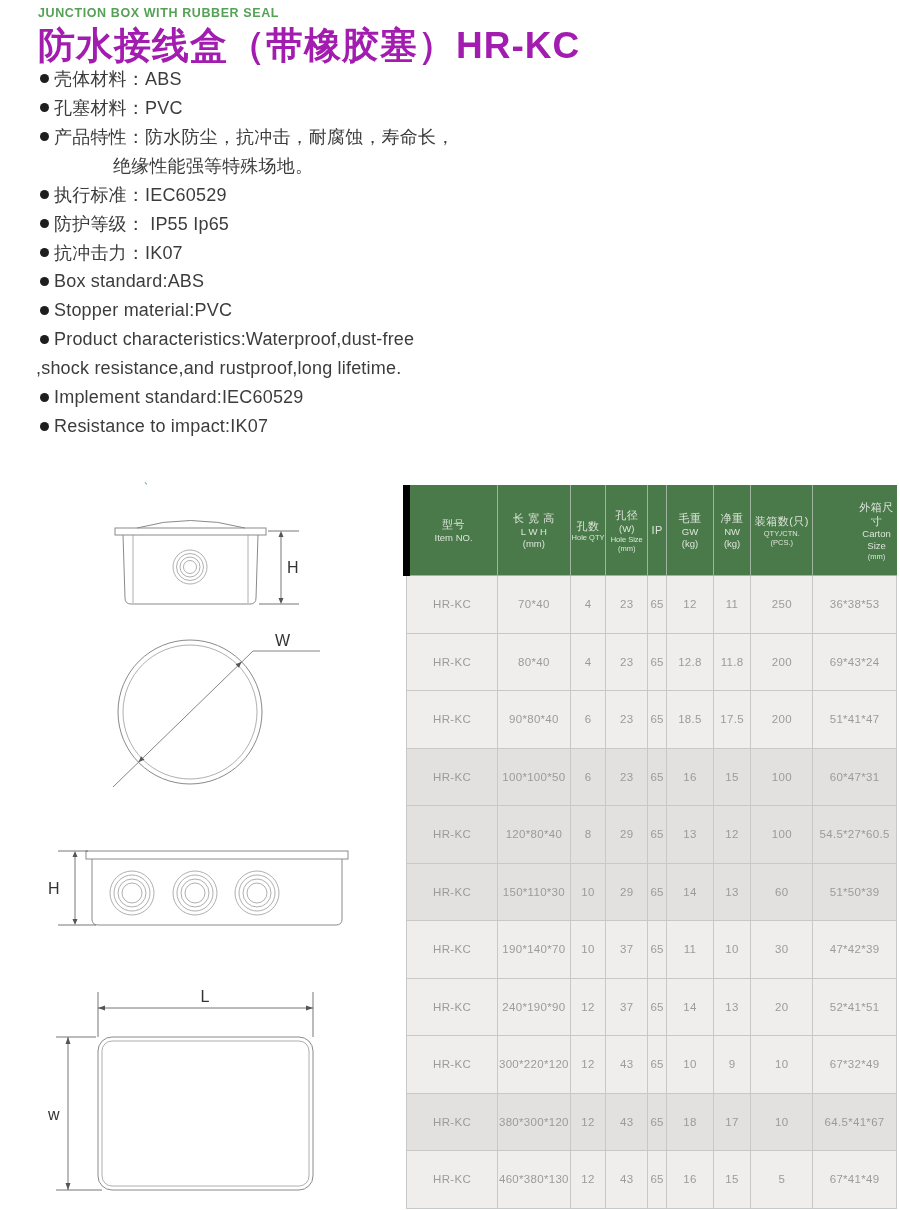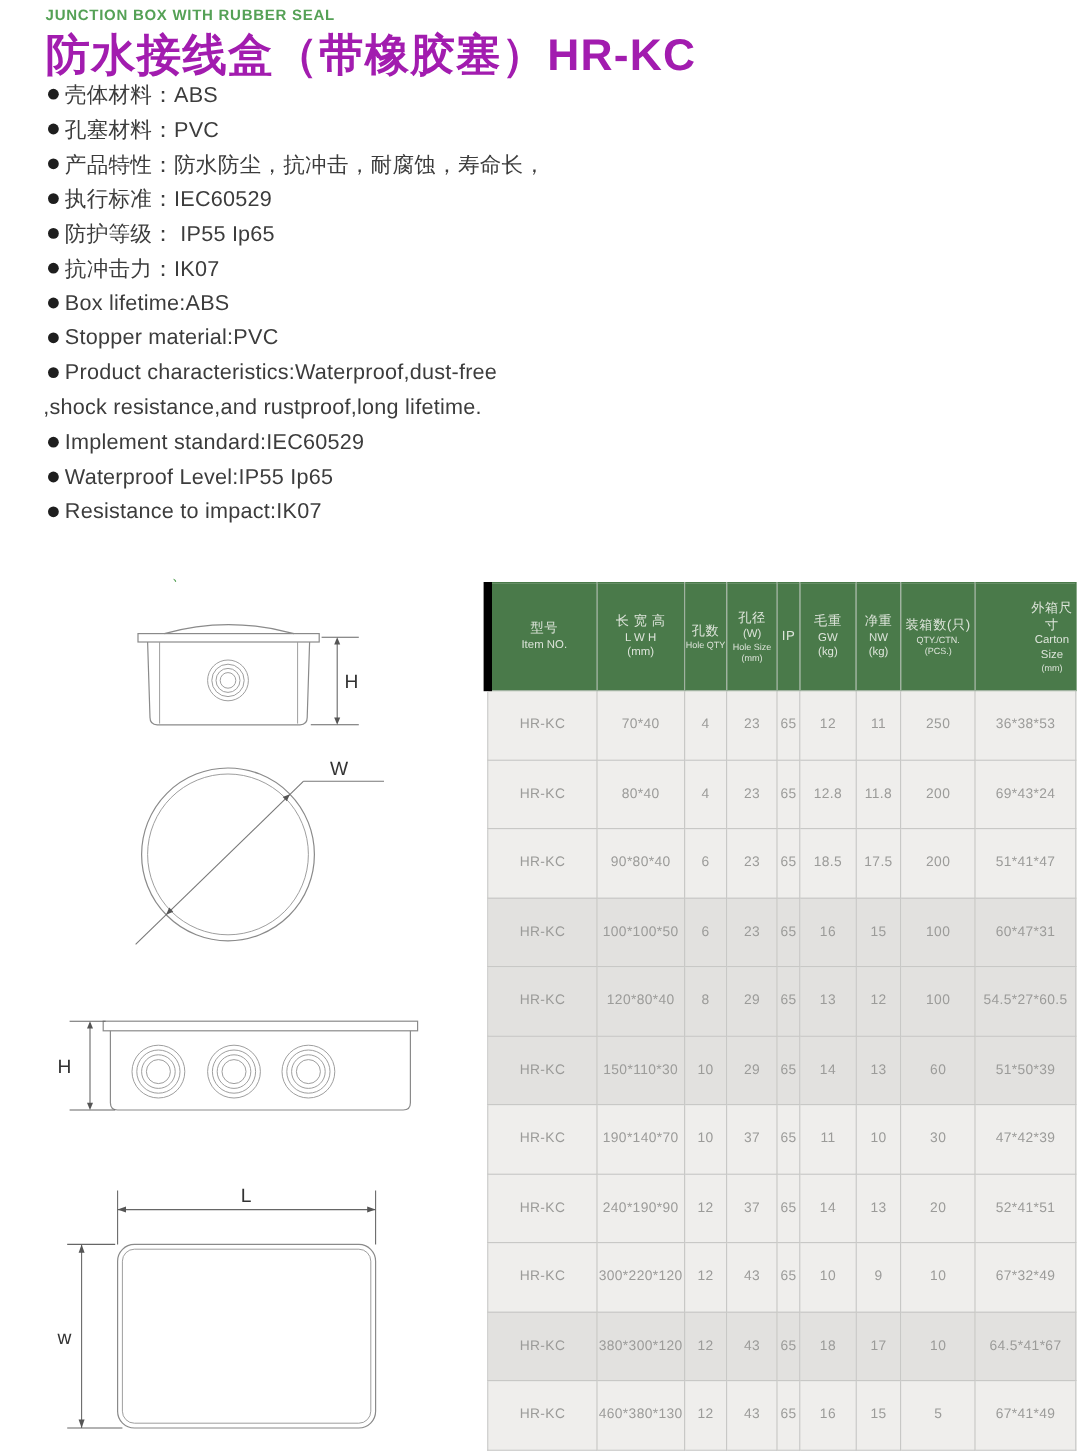--- a/index.html
+++ b/index.html
@@ -53,54 +53,53 @@
         <span>壳体材料：ABS</span>
       </div>
       <div class="spec-line">
         <span class="bullet"></span>
         <span>孔塞材料：PVC</span>
       </div>
       <div class="spec-line">
         <span class="bullet"></span>
         <span>产品特性：防水防尘，抗冲击，耐腐蚀，寿命长，</span>
       </div>
+      <div class="spec-line indent">
+        <span>绝缘性能强等特殊场地。</span>
+      </div>
       <div class="spec-line">
         <span class="bullet"></span>
         <span>执行标准：IEC60529</span>
       </div>
       <div class="spec-line">
         <span class="bullet"></span>
         <span>防护等级： IP55  Ip65</span>
       </div>
       <div class="spec-line">
         <span class="bullet"></span>
         <span>抗冲击力：IK07</span>
       </div>
       <div class="spec-line">
         <span class="bullet"></span>
-        <span>Box lifetime:ABS</span>
+        <span>Box standard:ABS</span>
       </div>
       <div class="spec-line">
         <span class="bullet"></span>
         <span>Stopper material:PVC</span>
       </div>
       <div class="spec-line">
         <span class="bullet"></span>
         <span>Product characteristics:Waterproof,dust-free</span>
       </div>
       <div class="spec-line hang">
         <span>,shock resistance,and rustproof,long lifetime.</span>
       </div>
       <div class="spec-line">
         <span class="bullet"></span>
         <span>Implement standard:IEC60529</span>
-      </div>
-      <div class="spec-line">
-        <span class="bullet"></span>
-        <span>Waterproof Level:IP55  Ip65</span>
       </div>
       <div class="spec-line">
         <span class="bullet"></span>
         <span>Resistance to impact:IK07</span>
       </div>
     </div>
 
   <span class="stray-mark">、</span>
 
   <div class="drawing" style="left:113px; top:510px;">

